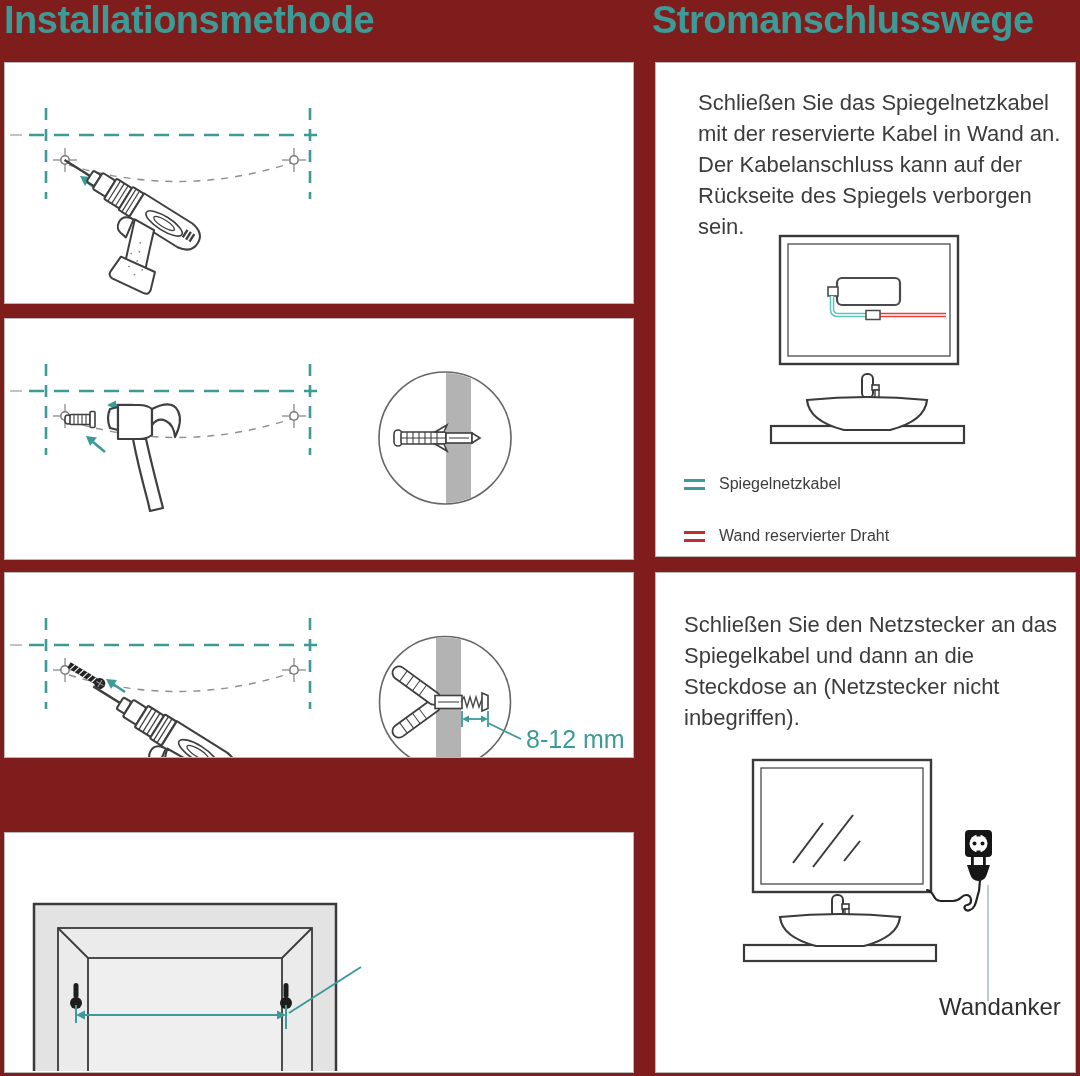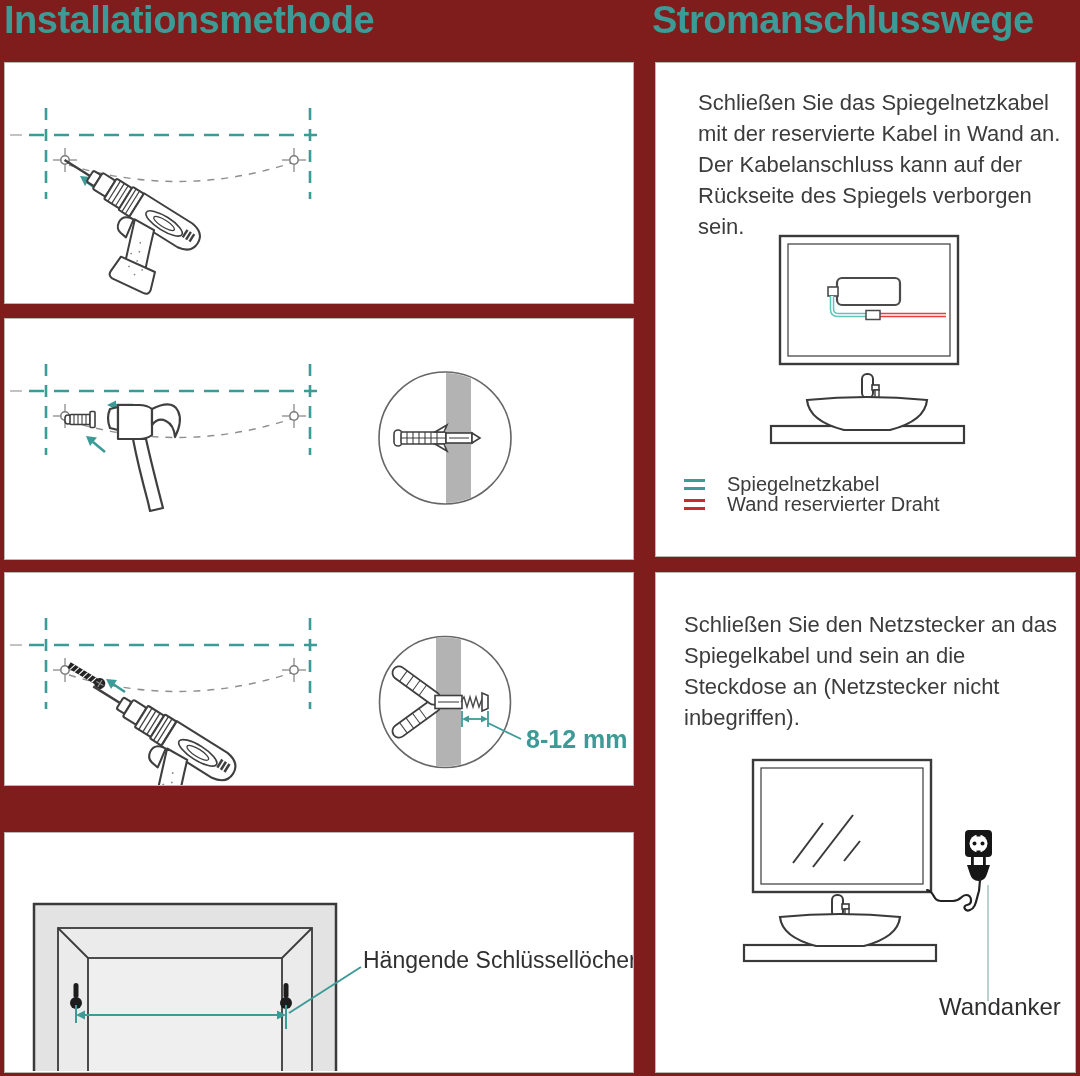--- a/index.html
+++ b/index.html
@@ -21,43 +21,43 @@
   #heading-left  { left:4px; }
   #heading-right { left:652px; }
 
   .panel {
     position:absolute; background:#fff;
     border:1.5px solid #b8b8b8;
     overflow:hidden;
   }
   #panel-l1 { left:4px;   top:62px;  width:630px; height:242px; }
   #panel-l2 { left:4px;   top:318px; width:630px; height:242px; }
-  #panel-l3 { left:4px;   top:572px; width:630px; height:214px;font-weight:bold; }
+  #panel-l3 { left:4px;   top:572px; width:630px; height:186px; }
   #panel-l4 { left:4px;   top:832px; width:630px; height:241px; }
   #panel-r1 { left:655px; top:62px;  width:421px; height:495px; }
   #panel-r2 { left:655px; top:572px; width:421px; height:501px; }
 
   .panel svg.illus { position:absolute; left:0; top:0; }
 
   .body-text {
     position:absolute;
     font-size:22px; line-height:31px; color:#3c3c3c;
   }
   .teal { color:#3d9b97; }
 
   #l1-text { left:343px; top:43px; width:272px; }
   #r1-text { left:28px;  top:24px; width:378px;margin-left:14px; }
   #r2-text { left:28px;  top:36px; width:386px; }
 
   .legend-row {
-    position:absolute; left:28px; display:flex; align-items:center; gap:22px;
-    font-size:20px; color:#3c3c3c; height:26px;
+    position:absolute; left:28px; display:flex; align-items:center; gap:14px;
+    font-size:16px; color:#3c3c3c; height:26px;
   }
   #legend-row-1 { top:408px; }
-  #legend-row-2 { top:428px;text-align:right; }
+  #legend-row-2 { top:460px;text-align:right; }
   .equals {
     width:21px; height:11px; display:inline-block;
     border-top:3px solid; border-bottom:3px solid;
   }
   .equals-teal { border-color:#3d9b97; }
   .equals-red  { border-color:#c0302c; }
 
   #keyhole-label {
     position:absolute; left:358px; top:114px;
     font-size:23px; color:#303030; white-space:nowrap;
@@ -274,21 +274,20 @@
 
       <g stroke="#3d9b97" stroke-width="2">
         <line x1="71" y1="172" x2="71" y2="190"></line>
         <line x1="281" y1="172" x2="281" y2="196"></line>
         <line x1="75" y1="182" x2="277" y2="182"></line>
         <line x1="284" y1="180" x2="356" y2="134"></line>
       </g>
       <polygon points="71,182 80,177.5 80,186.5" fill="#3d9b97"></polygon>
       <polygon points="281,182 272,177.5 272,186.5" fill="#3d9b97"></polygon>
     </svg>
-    <div id="keyhole-label">Hängende Schlüssellöcher</div>
   </div>
 
   <div class="panel" id="panel-r1">
     <p class="body-text" id="r1-text">Schließen Sie das Spiegelnetzkabel mit der reservierte Kabel in Wand an. Der Kabelanschluss kann auf der Rückseite des Spiegels verborgen sein.</p>
     <svg class="illus" width="418" height="492" viewBox="0 0 418 492">
 
       <rect x="124" y="173" width="178" height="128" fill="#fff" stroke="#3a3a3a" stroke-width="2.4"></rect>
       <rect x="132" y="181" width="162" height="112" fill="#fff" stroke="#3a3a3a" stroke-width="1.2"></rect>
 
       <rect x="181" y="215" width="63" height="27" rx="5" fill="#fff" stroke="#4a4a4a" stroke-width="2.2"></rect>
@@ -311,21 +310,21 @@
       <span class="equals equals-teal"></span>
       <span>Spiegelnetzkabel</span>
     </div>
     <div class="legend-row" id="legend-row-2">
       <span class="equals equals-red"></span>
       <span>Wand reservierter Draht</span>
     </div>
   </div>
 
   <div class="panel" id="panel-r2">
-    <p class="body-text" id="r2-text">Schließen Sie den Netzstecker an das Spiegelkabel und sein an die Steckdose an (Netzstecker nicht inbegriffen).</p>
+    <p class="body-text" id="r2-text">Schließen Sie den Netzstecker an das Spiegelkabel und dann an die Steckdose an (Netzstecker nicht inbegriffen).</p>
     <svg class="illus" width="418" height="498" viewBox="0 0 418 498">
 
       <rect x="97" y="187" width="178" height="132" fill="#fff" stroke="#3a3a3a" stroke-width="2.4"></rect>
       <rect x="105" y="195" width="162" height="116" fill="#fff" stroke="#3a3a3a" stroke-width="1.2"></rect>
       <g stroke="#3a3a3a" stroke-width="2">
         <line x1="137" y1="290" x2="167" y2="250"></line>
         <line x1="157" y1="294" x2="197" y2="242"></line>
         <line x1="188" y1="288" x2="204" y2="268"></line>
       </g>
 

